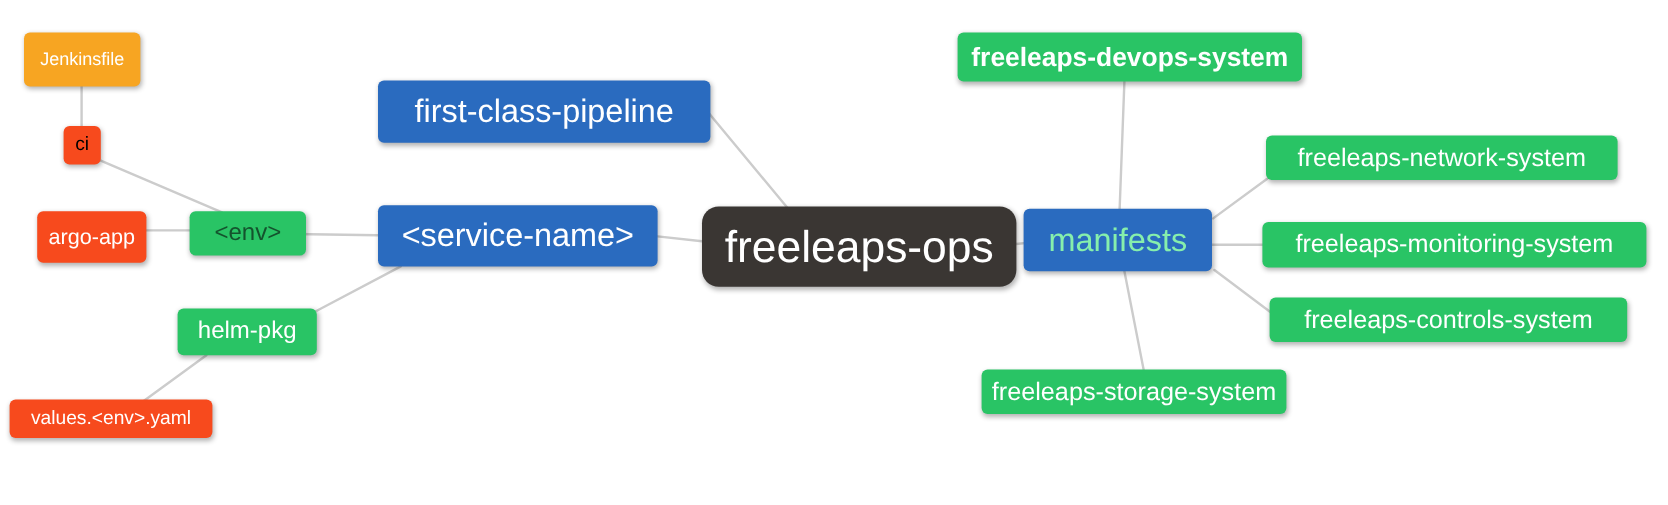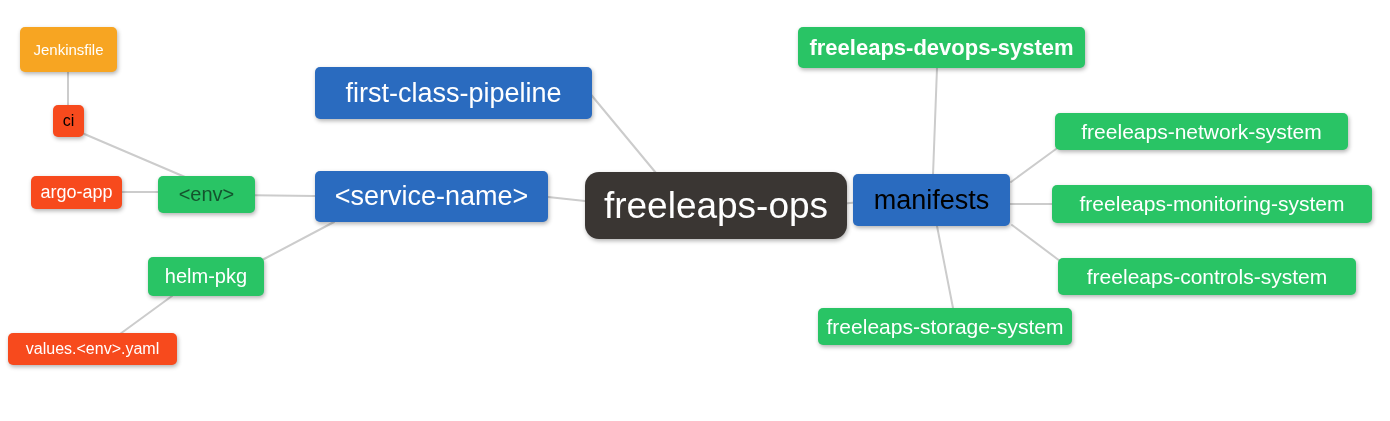--- a/index.html
+++ b/index.html
@@ -48,26 +48,26 @@
       <line x1="548" y1="197" x2="585" y2="201" stroke="#CCCCCC" stroke-width="2" stroke-linecap="round"></line>
       <line x1="840" y1="204" x2="860" y2="202" stroke="#CCCCCC" stroke-width="2" stroke-linecap="round"></line>
       <line x1="933" y1="175" x2="937" y2="68" stroke="#CCCCCC" stroke-width="2" stroke-linecap="round"></line>
       <line x1="1011" y1="182" x2="1056" y2="149" stroke="#CCCCCC" stroke-width="2" stroke-linecap="round"></line>
       <line x1="1010" y1="204" x2="1052" y2="204" stroke="#CCCCCC" stroke-width="2" stroke-linecap="round"></line>
       <line x1="1012" y1="225" x2="1060" y2="261" stroke="#CCCCCC" stroke-width="2" stroke-linecap="round"></line>
       <line x1="937" y1="226" x2="953" y2="308" stroke="#CCCCCC" stroke-width="2" stroke-linecap="round"></line>
     </svg>
     <div class="node" style="left: 20px; top: 27px; width: 97px; height: 45px; font-size: 15px; background-color: rgb(247, 165, 34); color: rgb(255, 255, 255);">Jenkinsfile</div>
     <div class="node" style="left: 53px; top: 105px; width: 31px; height: 32px; font-size: 16px; background-color: rgb(247, 74, 29); color: #000000;">ci</div>
-    <div class="node" style="left: 31px; top: 176px; width: 91px; height: 33px; font-size: 18px; background-color: rgb(247, 74, 29); color: rgb(255, 255, 255);">argo-app</div>
+    <div class="node" style="left: 31px; top: 176px; width: 91px; height: 43px; font-size: 18px; background-color: rgb(247, 74, 29); color: rgb(255, 255, 255);">argo-app</div>
     <div class="node" style="left: 158px; top: 176px; width: 97px; height: 37px; font-size: 20px; background-color: rgb(41, 196, 101); color: #14532d;">&lt;env&gt;</div>
     <div class="node" style="left: 148px; top: 257px; width: 116px; height: 39px; font-size: 20px; background-color: rgb(41, 196, 101); color: rgb(255, 255, 255);">helm-pkg</div>
     <div class="node" style="left: 8px; top: 333px; width: 169px; height: 32px; font-size: 16px; background-color: rgb(247, 74, 29); color: rgb(255, 255, 255);">values.&lt;env&gt;.yaml</div>
     <div class="node" style="left: 315px; top: 37px; width: 277px; height: 52px; font-size: 27px; background-color: rgb(42, 107, 191); color: rgb(255, 255, 255); margin-top: 30px;">first-class-pipeline</div>
     <div class="node" style="left: 315px; top: 171px; width: 233px; height: 51px; font-size: 27px; background-color: rgb(42, 107, 191); color: rgb(255, 255, 255);">&lt;service-name&gt;</div>
     <div class="node" style="left: 585px; top: 172px; width: 262px; height: 67px; font-size: 37px; background-color: rgb(58, 54, 51); color: rgb(255, 255, 255); border-radius: 14px;">freeleaps-ops</div>
-    <div class="node" style="left: 853px; top: 174px; width: 157px; height: 52px; font-size: 27px; background-color: rgb(42, 107, 191); color: #000000;">manifests</div>
+    <div class="node" style="left: 853px; top: 174px; width: 157px; height: 52px; font-size: 27px; background-color: rgb(42, 107, 191); color: #86efac;">manifests</div>
     <div class="node" style="left: 798px; top: 27px; width: 287px; height: 41px; font-size: 22px; background-color: rgb(41, 196, 101); color: rgb(255, 255, 255); font-weight: bold;">freeleaps-devops-system</div>
     <div class="node" style="left: 1055px; top: 113px; width: 293px; height: 37px; font-size: 21px; background-color: rgb(41, 196, 101); color: rgb(255, 255, 255);">freeleaps-network-system</div>
     <div class="node" style="left: 1052px; top: 185px; width: 320px; height: 38px; font-size: 21px; background-color: rgb(41, 196, 101); color: rgb(255, 255, 255);">freeleaps-monitoring-system</div>
-    <div class="node" style="left: 1058px; top: 258px; width: 298px; height: 37px; font-size: 21px; background-color: rgb(41, 196, 101); color: rgb(255, 255, 255);">freeleaps-controls-system</div>
+    <div class="node" style="left: 1058px; top: 248px; width: 298px; height: 37px; font-size: 21px; background-color: rgb(41, 196, 101); color: rgb(255, 255, 255);">freeleaps-controls-system</div>
     <div class="node" style="left: 818px; top: 308px; width: 254px; height: 37px; font-size: 21px; background-color: rgb(41, 196, 101); color: rgb(255, 255, 255);">freeleaps-storage-system</div>
   </div>
 
 </body></html>

